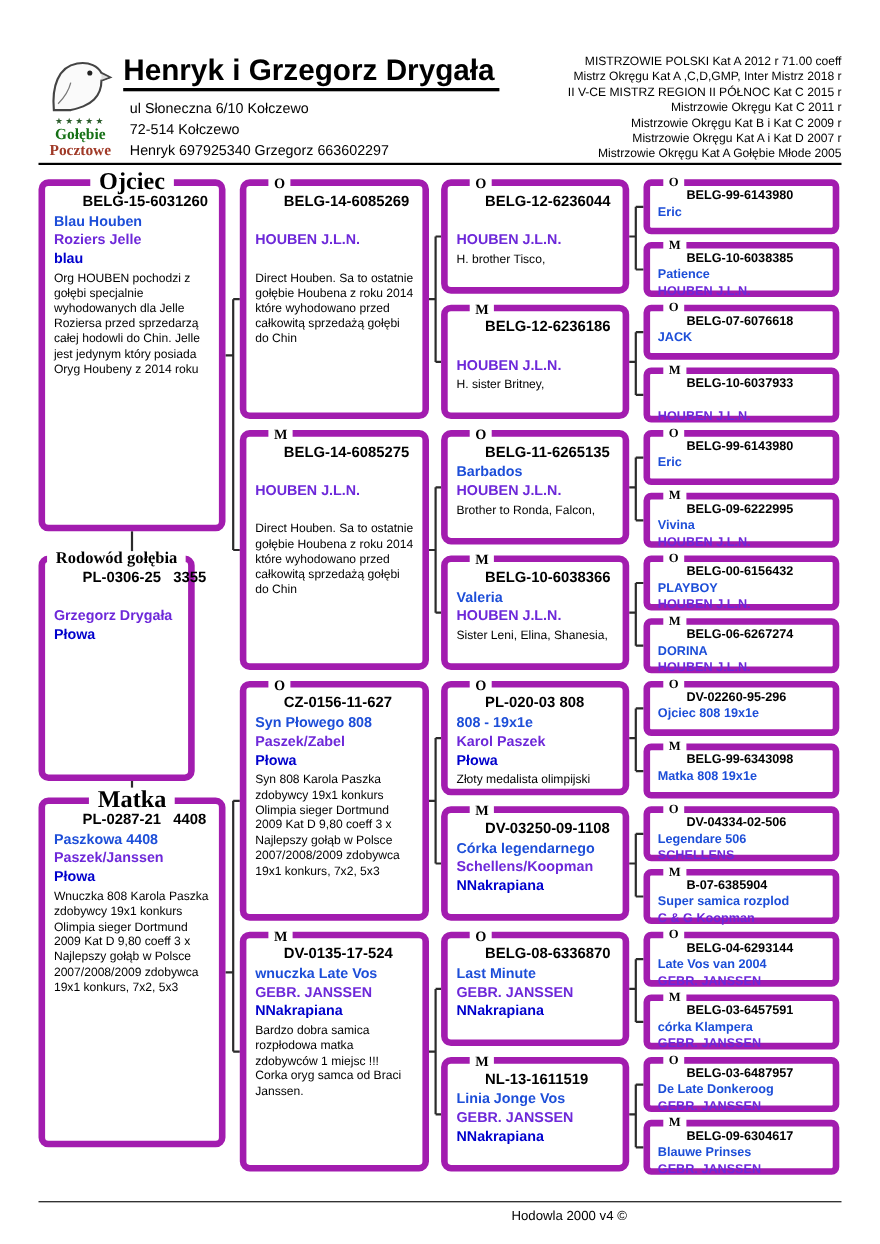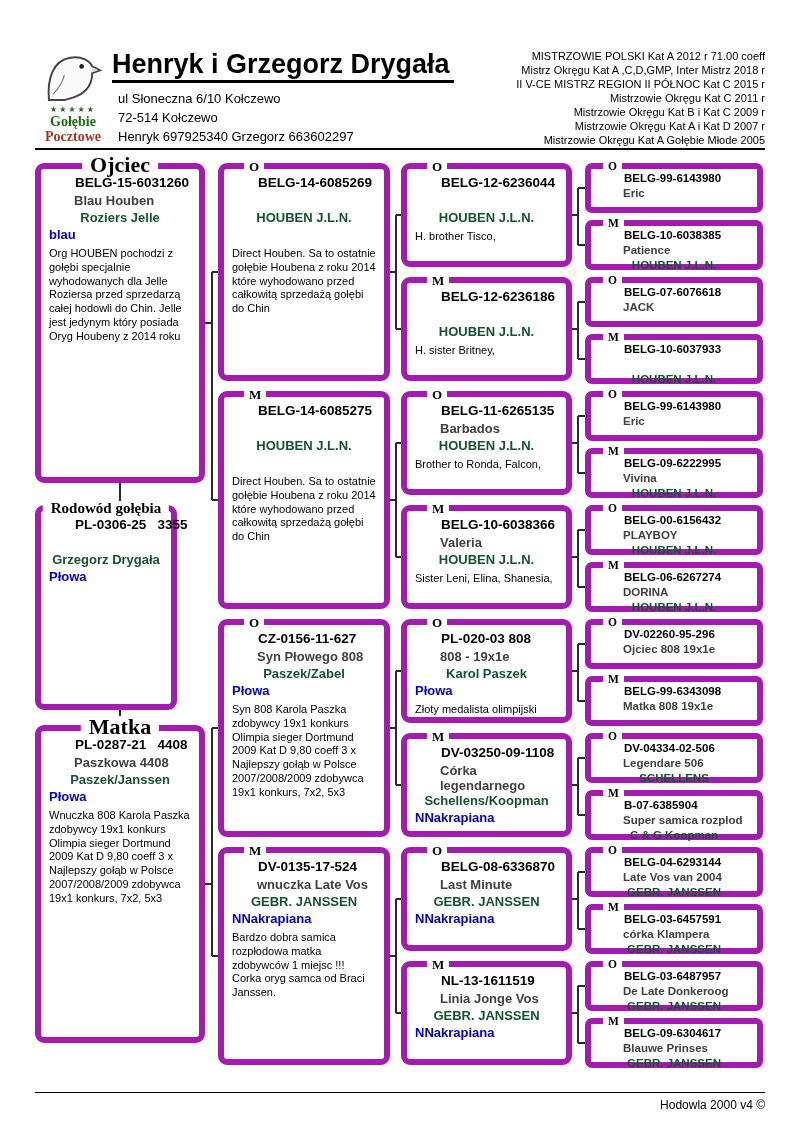--- a/index.html
+++ b/index.html
@@ -21,29 +21,29 @@
   .pbox{position:absolute;box-sizing:border-box;background:#fff;border:6px solid #a21caf;
         border-radius:9px;padding:6px 8px;}
   .pbox .tab{position:absolute;top:-9px;left:20px;background:#fff;line-height:1;padding:0 5px;
         font-family:"Liberation Serif",serif;font-weight:bold;font-size:13px;}
   .boxtitle{position:absolute;top:-15px;left:50%;transform:translateX(-50%);background:#fff;
         padding:0 8px;font-family:"Liberation Serif",serif;font-weight:bold;font-size:22px;
         line-height:1;white-space:nowrap;}
   .boxtitle.smallt{font-size:15px;top:-10px;}
   .ring{font-weight:bold;font-size:13.5px;min-height:18px;white-space:pre;padding-left:26px;}
   .nm{font-weight:bold;font-size:13px;min-height:17px;}
-  .green{color:#404040;margin-left:25px;}
-  .red{color:#14532d;text-align:center;}
+  .green{color:#1d4ed8;}
+  .red{color:#6d28d9;}
   .blue{color:#0000cc;}
   .desc{font-size:11px;line-height:1.25;margin-top:3px;}
   .small{padding:3px 7px;border-radius:7px;}
   .small .ring{font-size:11.5px;min-height:15px;}
   .small .nm{font-size:11.5px;min-height:15px;}
   .small .tab{font-size:11.5px;top:-8px;left:12px;}
-  .footer{font-size:12px;text-align:right;}
+  .footer{font-size:12px;text-align:left;}
   svg.connectors{position:absolute;left:0;top:0;}
 </style>
 </head>
 <body>
 
 <div id="page">
 
   <div class="abs logo" style="left:34px;top:52px;">
     <svg width="62" height="50" viewBox="0 0 62 52">
       <path d="M6 50 C4 28 10 9 28 6 C40 4 48 9 51 15 L59 19 L51 22 C51 29 49 35 44 40 C38 46 30 48 22 50 Z" fill="#fafafa" stroke="#444" stroke-width="2"></path>

